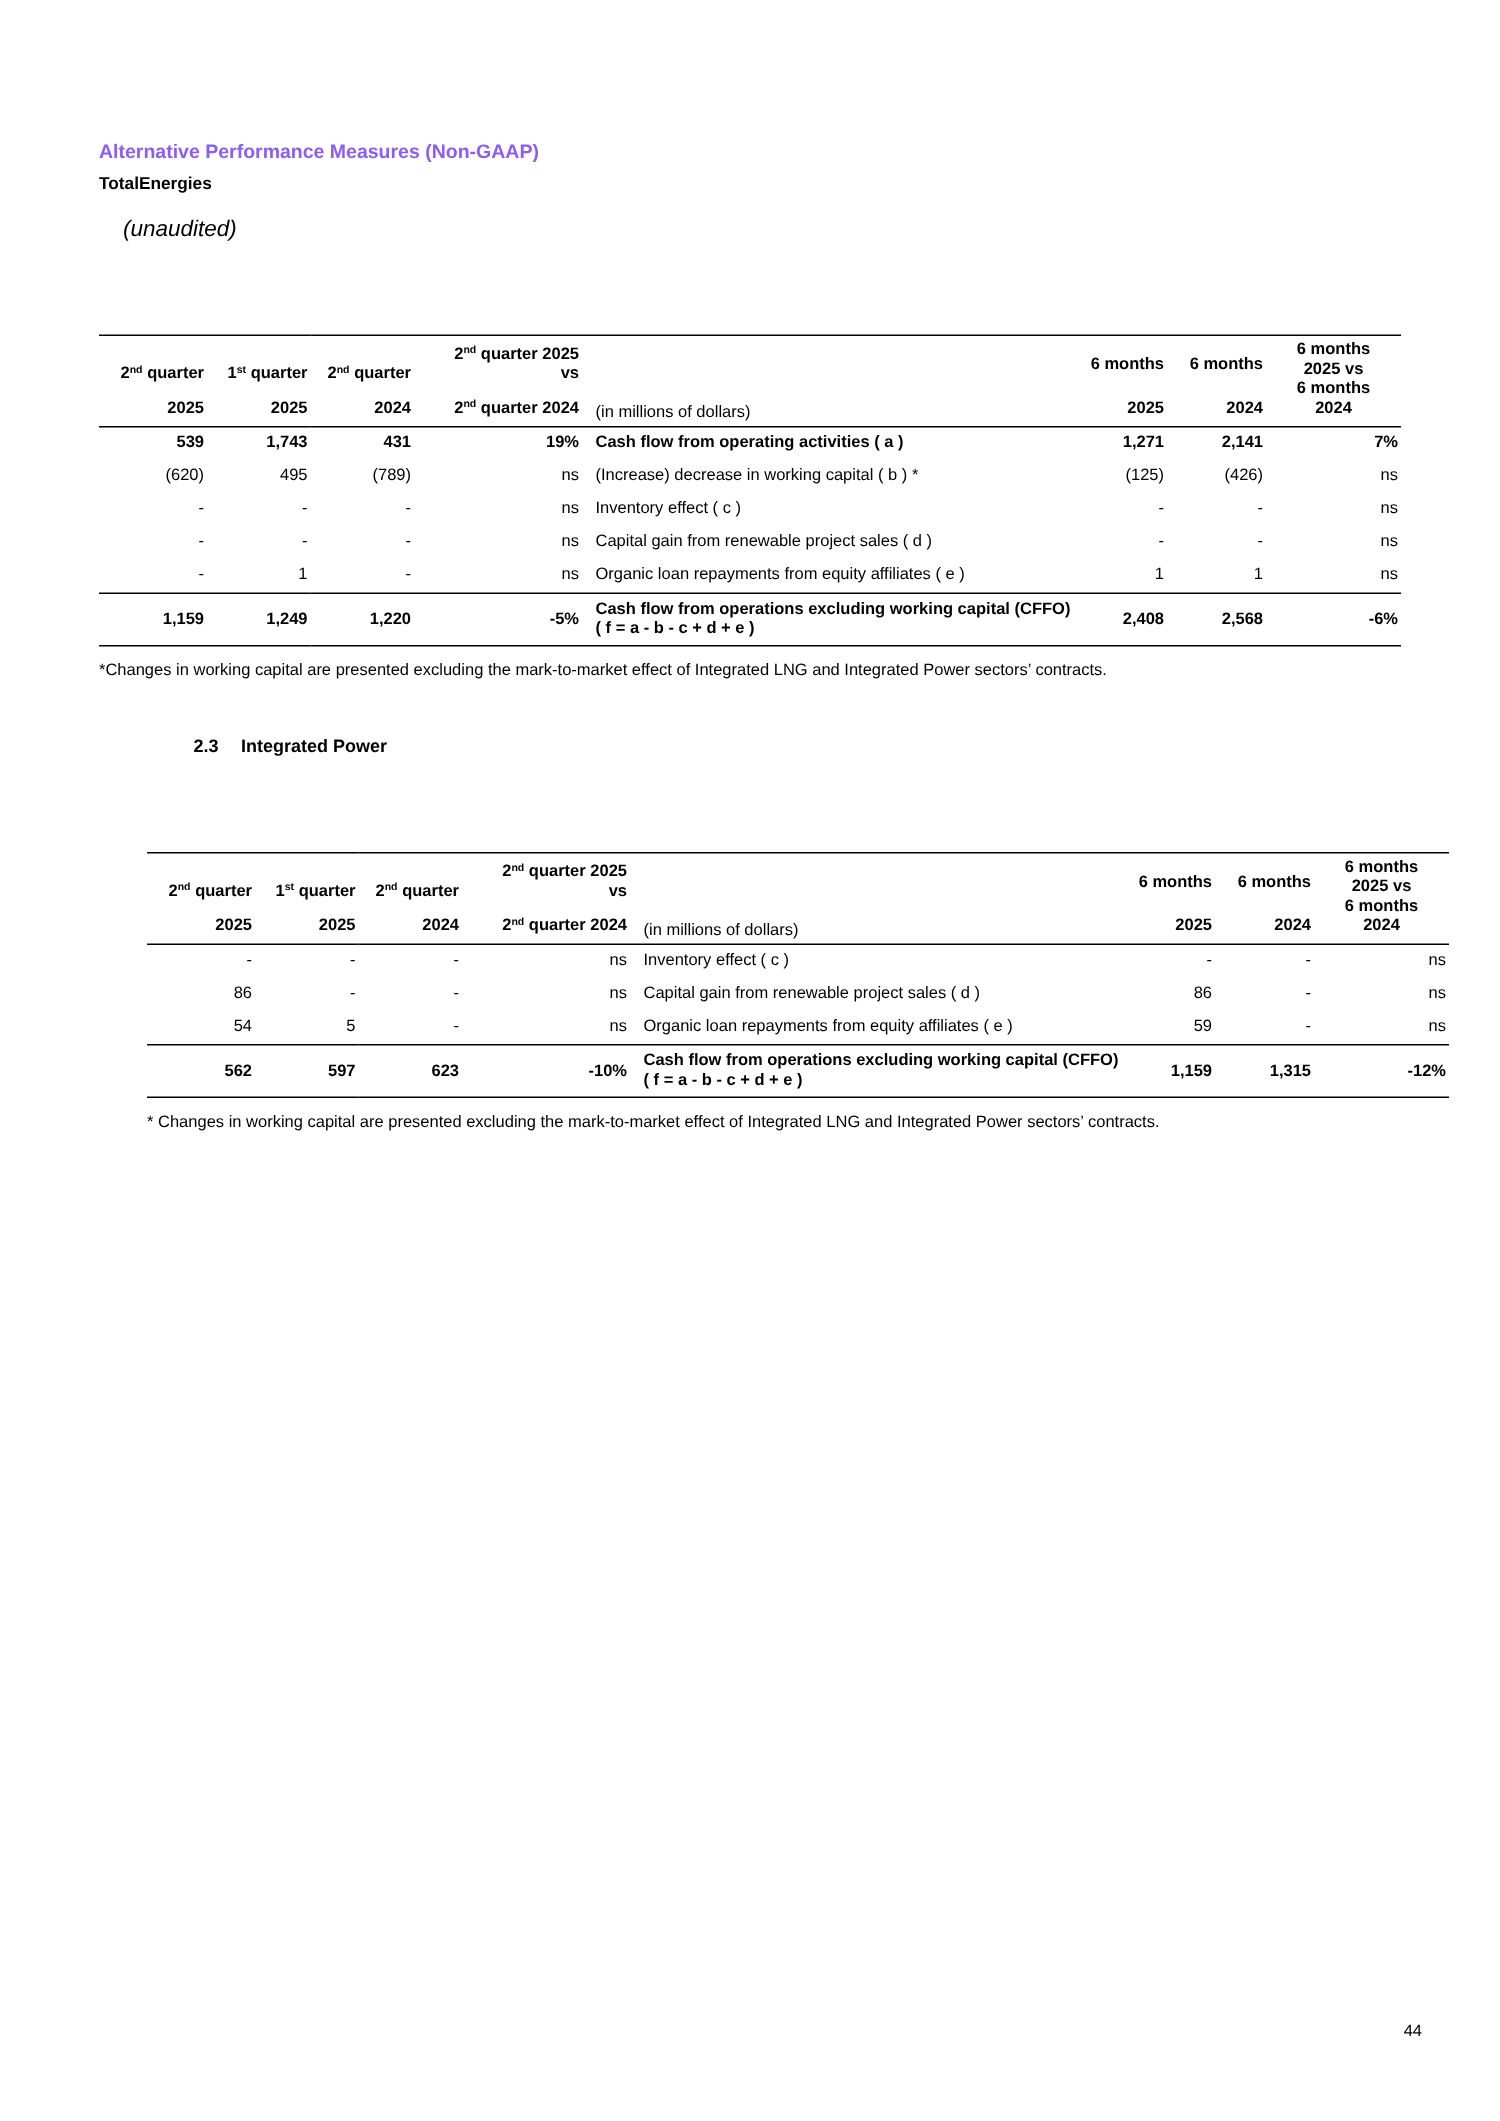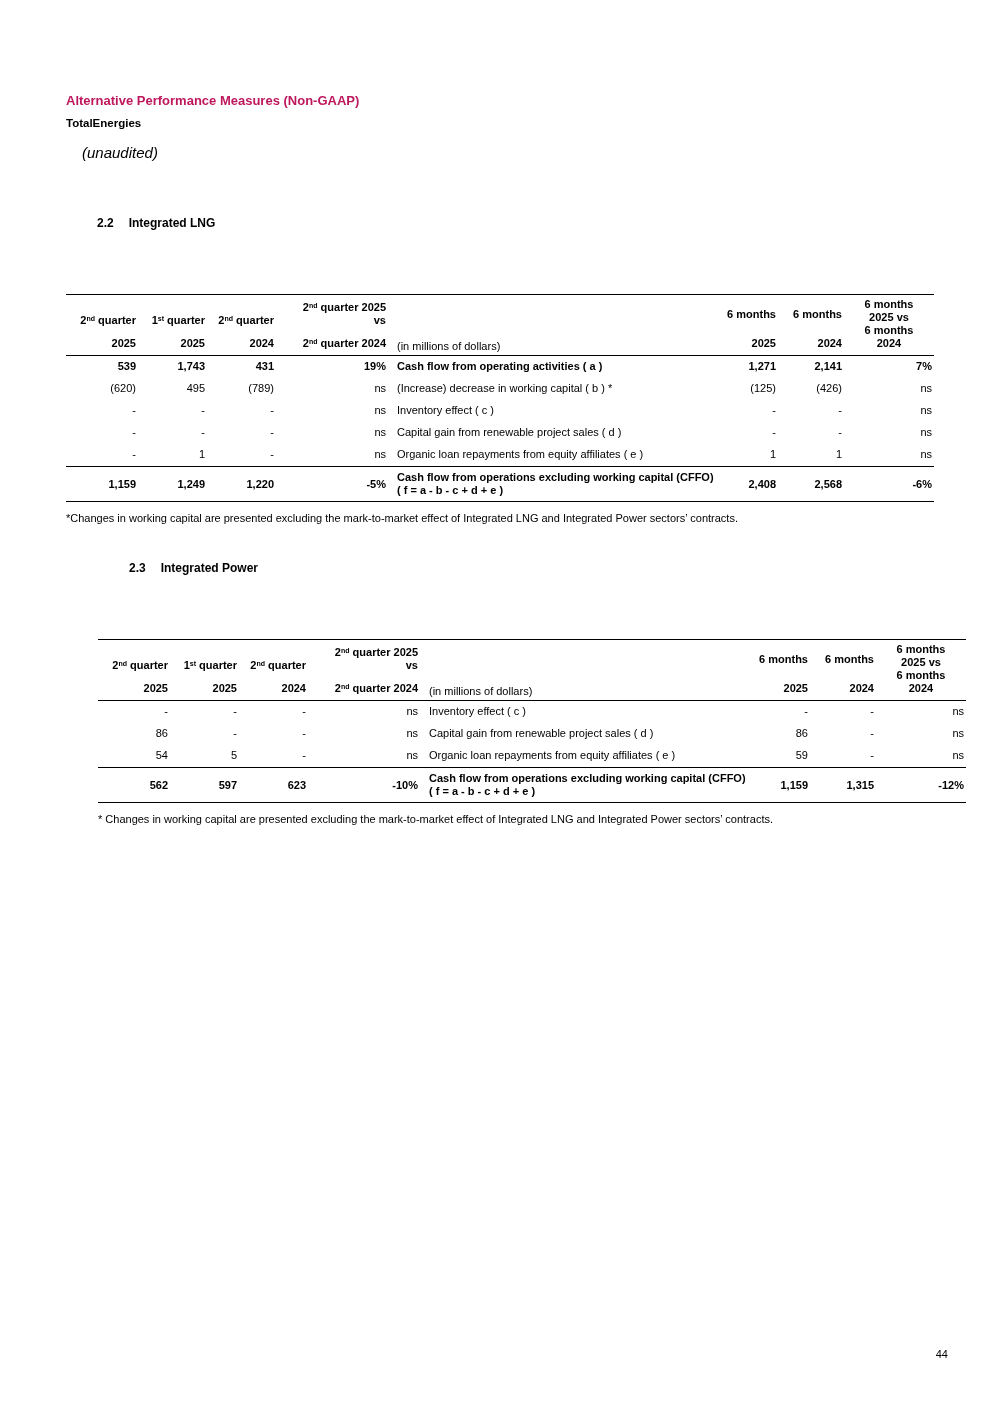--- a/index.html
+++ b/index.html
@@ -4,21 +4,21 @@
 <style>
   * { box-sizing: border-box; }
   html, body { margin: 0; padding: 0; }
   body {
     width: 1000px; height: 1414px;
     background: #ffffff; color: #000000;
     font-family: "Liberation Sans", "DejaVu Sans", sans-serif;
     position: relative; overflow: hidden;
   }
   .content { padding: 93px 66px 0 66px; }
-  .doc-title { font-size: 13px; font-weight: 700; color: #be185d; margin: 0 0 9px 0; line-height: 15px; }
+  .doc-title { font-size: 13px; font-weight: 700; color: #8b5cf6; margin: 0 0 9px 0; line-height: 15px; }
   .company { font-size: 11.5px; font-weight: 700; margin: 0 0 8px 0; line-height: 13px; }
   .audit-note { font-size: 15px; font-style: italic; margin: 16px; line-height: 13px; }
   .sec-1 { margin-top: 57px; }
   .sec-2 { margin-top: 36px; margin-left: 32px; }
   .section-heading { display: flex; gap: 15px; font-size: 12px; font-weight: 700; margin: 0 0 0 31px; line-height: 14px; }
   table.fin { border-collapse: collapse; width: 868px; margin-top: 64px; table-layout: fixed; font-size: 11px; }
   thead th {
     vertical-align: bottom; font-weight: 700; padding: 3px 0 5px 0;
     border-top: 1px solid #000; border-bottom: 1px solid #000;
   }
@@ -42,24 +42,20 @@
 </head>
 <body>
 
 <div class="content">
 
   <h1 class="doc-title">Alternative Performance Measures (Non-GAAP)</h1>
   <p class="company">TotalEnergies</p>
   <p class="audit-note">(unaudited)</p>
 
   <div class="sec-1">
-    <h2 class="section-heading">
-      <span>2.2</span>
-      <span>Integrated LNG</span>
-    </h2>
 
     <table class="fin">
       <colgroup>
         <col style="width:72px">
           <col style="width:69px">
           <col style="width:69px">
           <col style="width:112px">
         <col style="width:326px">
           <col style="width:64px">
           <col style="width:66px">

